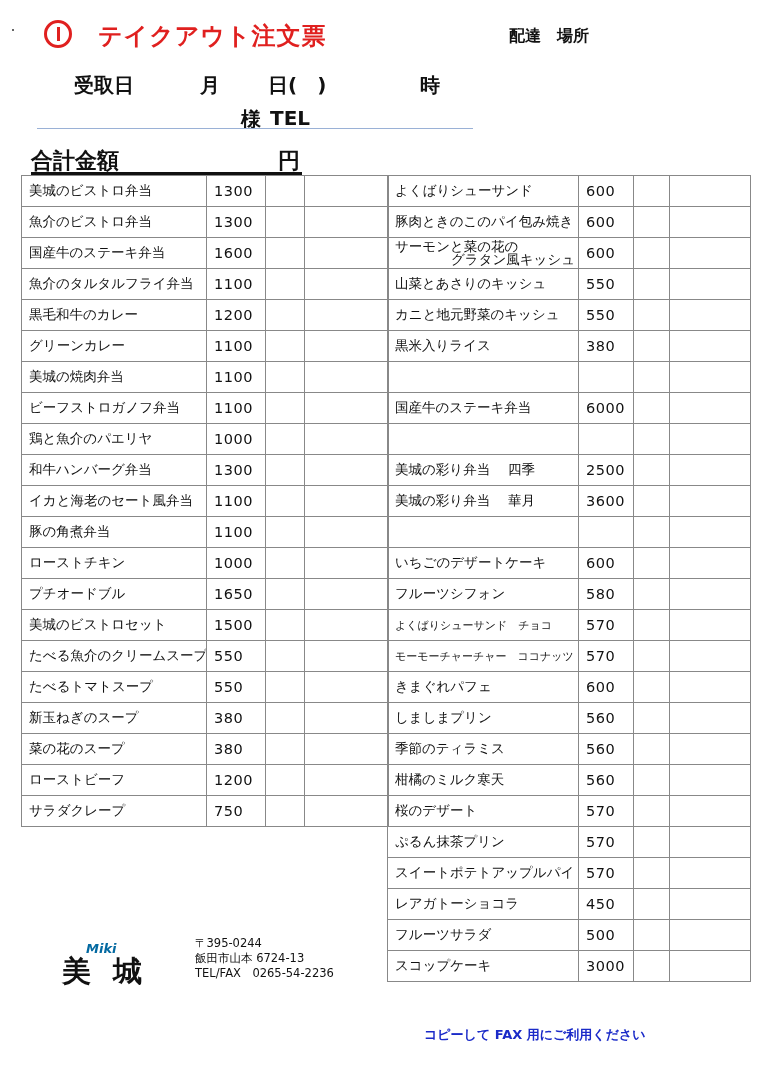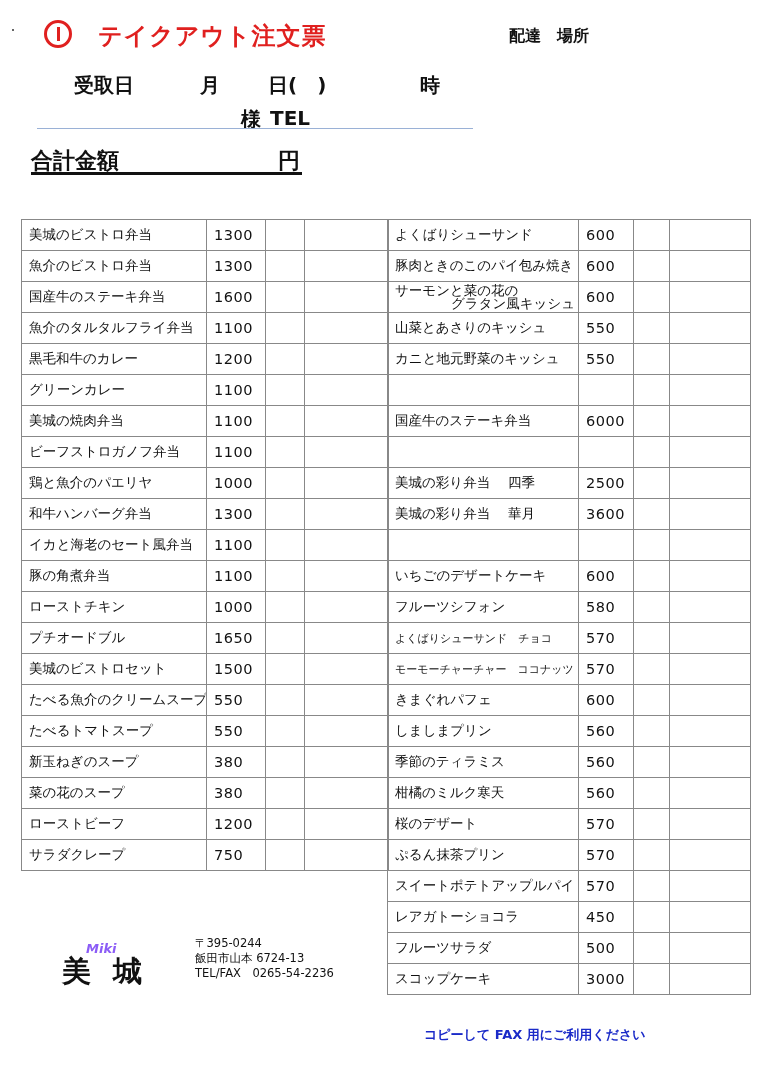--- a/index.html
+++ b/index.html
@@ -10,29 +10,29 @@
   .circle-num { left:44px; top:20px; width:28px; height:28px; border:3px solid #e0201f; border-radius:50%;
                 box-sizing:border-box; }
   .circle-num .bar { position:absolute; left:10px; top:4px; width:3px; height:14px; background:#e0201f; }
   .title { left:98px; top:20px; font-size:24px; font-weight:bold; color:#e0201f; letter-spacing:1px; }
   .delivery { left:509px; top:26px; font-size:16px; font-weight:bold; }
   .lbl { font-size:20px; font-weight:bold; }
   .blue-line { left:37px; top:128px; width:436px; height:1px; background:#9ab1d6; }
   .total-label { left:31px; top:146px; font-size:22px; font-weight:bold; }
   .total-unit { left:278px; top:146px; font-size:22px; font-weight:bold; }
   .total-line { left:31px; top:172px; width:271px; height:3px; background:#111; }
-  table.menu { position:absolute; border-collapse:collapse; table-layout:fixed;margin-top:44px; }
+  table.menu { position:absolute; border-collapse:collapse; table-layout:fixed; }
   table.menu td { border:1px solid #888; height:31px; padding:0 0 0 7px; font-size:13.5px; white-space:nowrap;
                   overflow:hidden; box-sizing:border-box; }
   table.menu td.price { font-size:14.5px; letter-spacing:0.5px; }
   table.menu td.small { font-size:11px; }
   .two-line { line-height:13px; font-size:11px; }
   .two-line span { display:block; }
   .two-line .l2 { padding-left:56px; }
-  .logo-miki { left:86px; top:941px; font-size:13px; font-style:italic; font-weight:bold; color:#8b5cf6; }
+  .logo-miki { left:86px; top:941px; font-size:13px; font-style:italic; font-weight:bold; color:#0369a1; }
   .logo-kanji { left:62px; top:952px; font-size:29px; font-weight:bold; letter-spacing:22px; }
   .addr { left:195px; font-size:11.5px; }
   .fax-note { left:424px; top:1026px; font-size:13px; font-weight:bold; color:#1a2ac8; }
 </style>
 </head>
 <body>
 
 <div class="abs dot"></div>
 <div class="abs circle-num">
     <div class="bar"></div>
@@ -225,20 +225,26 @@
         <td></td>
         <td></td>
       </tr>
       <tr>
         <td>カニと地元野菜のキッシュ</td>
         <td class="price">550</td>
         <td></td>
         <td></td>
       </tr>
       <tr>
+        <td>黒米入りライス</td>
+        <td class="price">380</td>
+        <td></td>
+        <td></td>
+      </tr>
+      <tr>
         <td></td>
         <td class="price"></td>
         <td></td>
         <td></td>
       </tr>
       <tr>
         <td>国産牛のステーキ弁当</td>
         <td class="price">6000</td>
         <td></td>
         <td></td>

